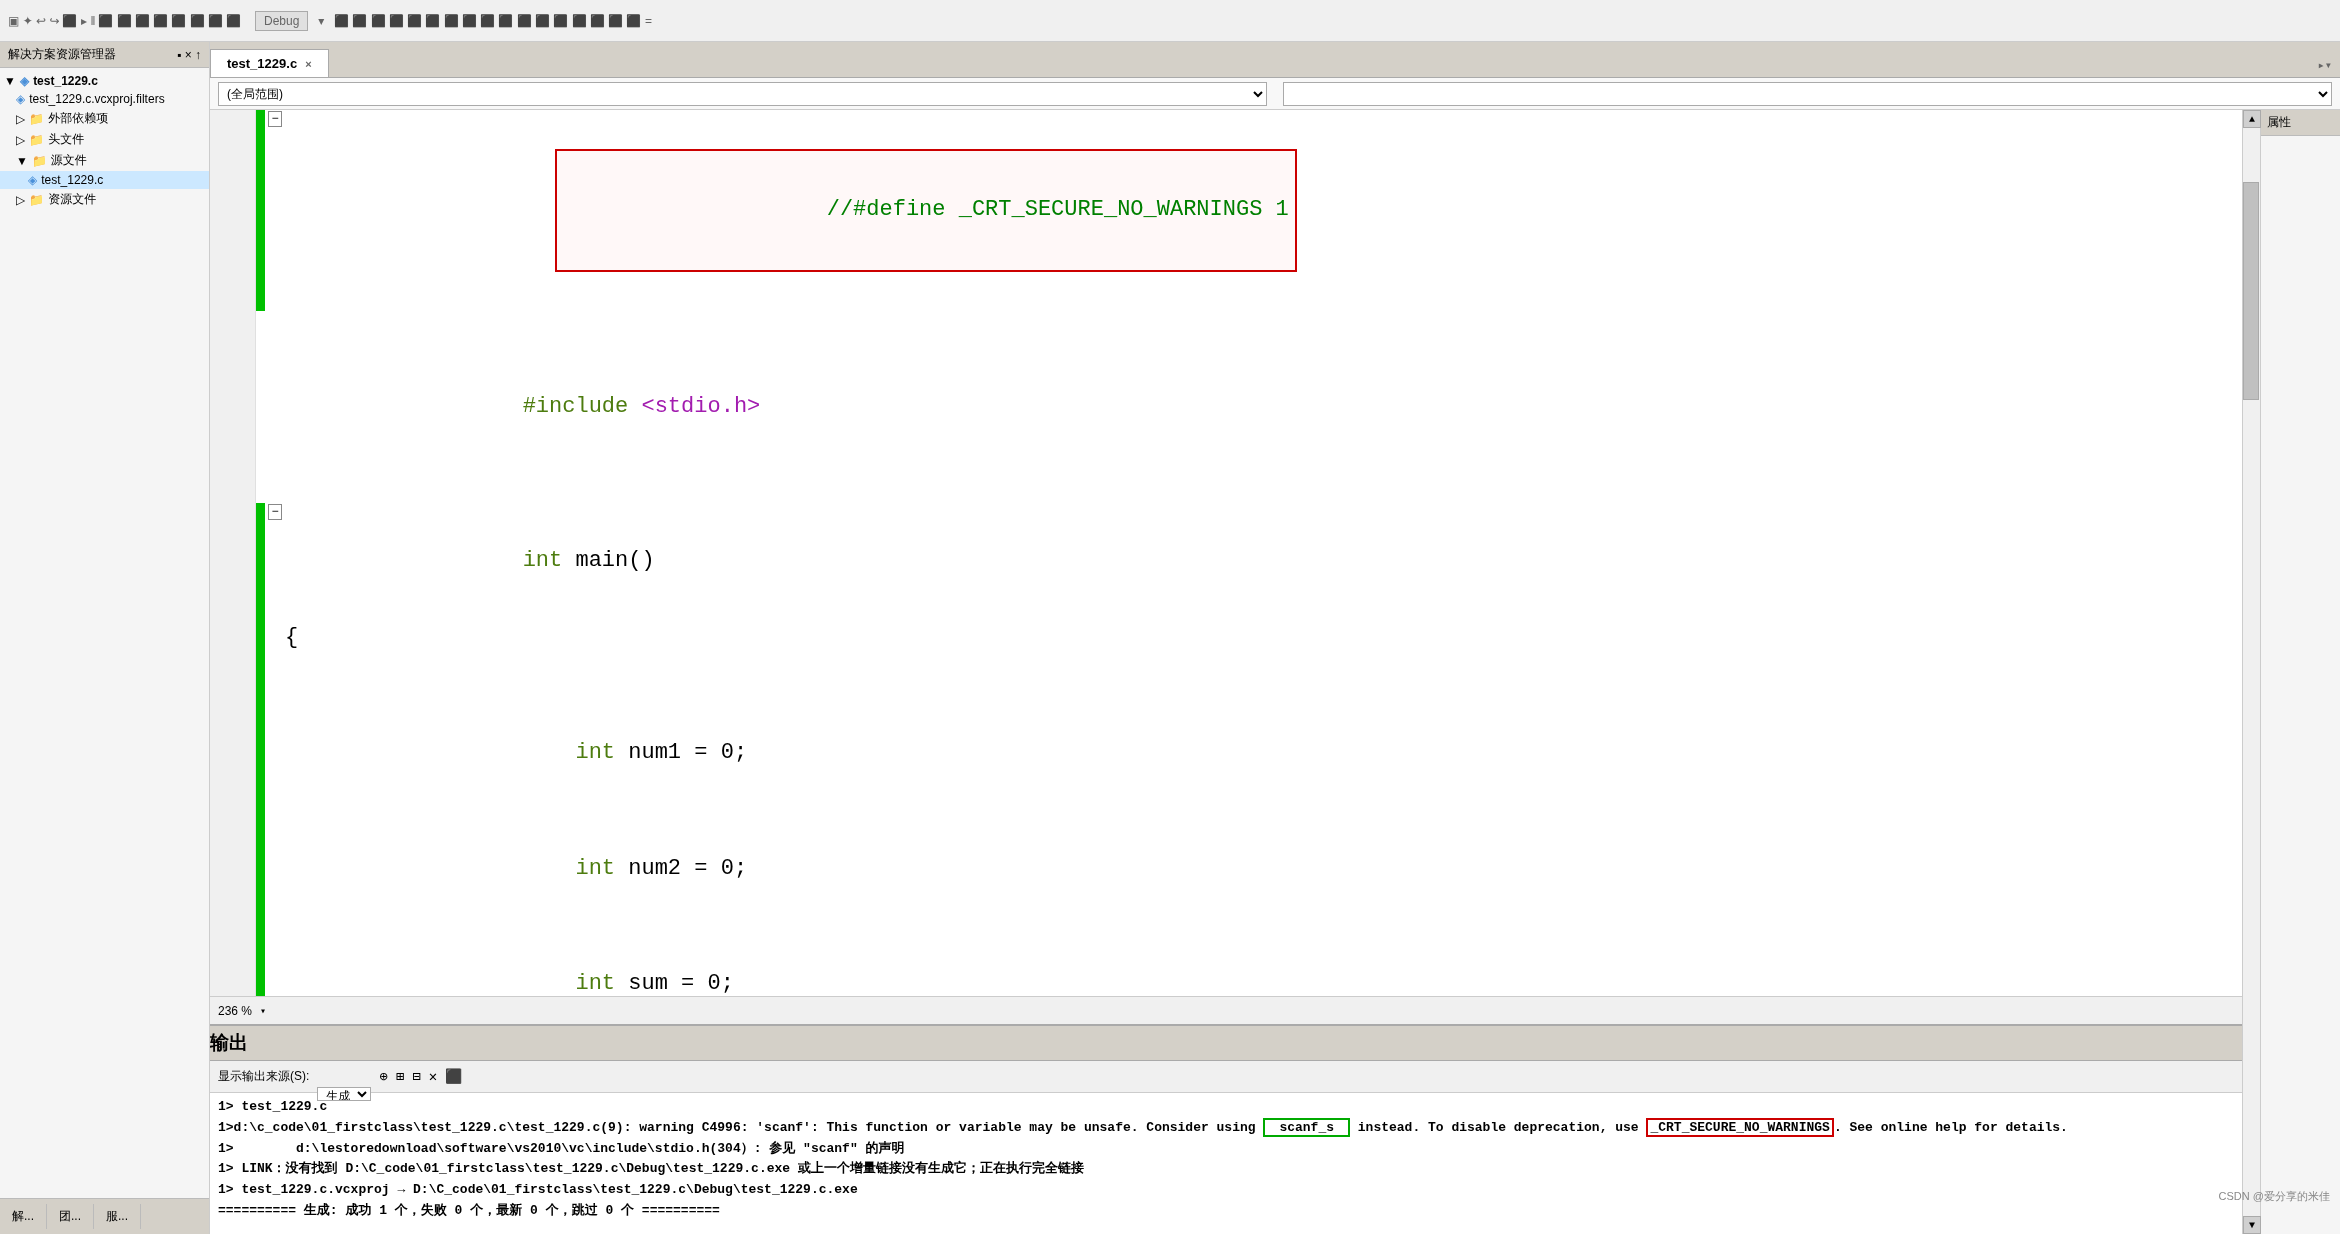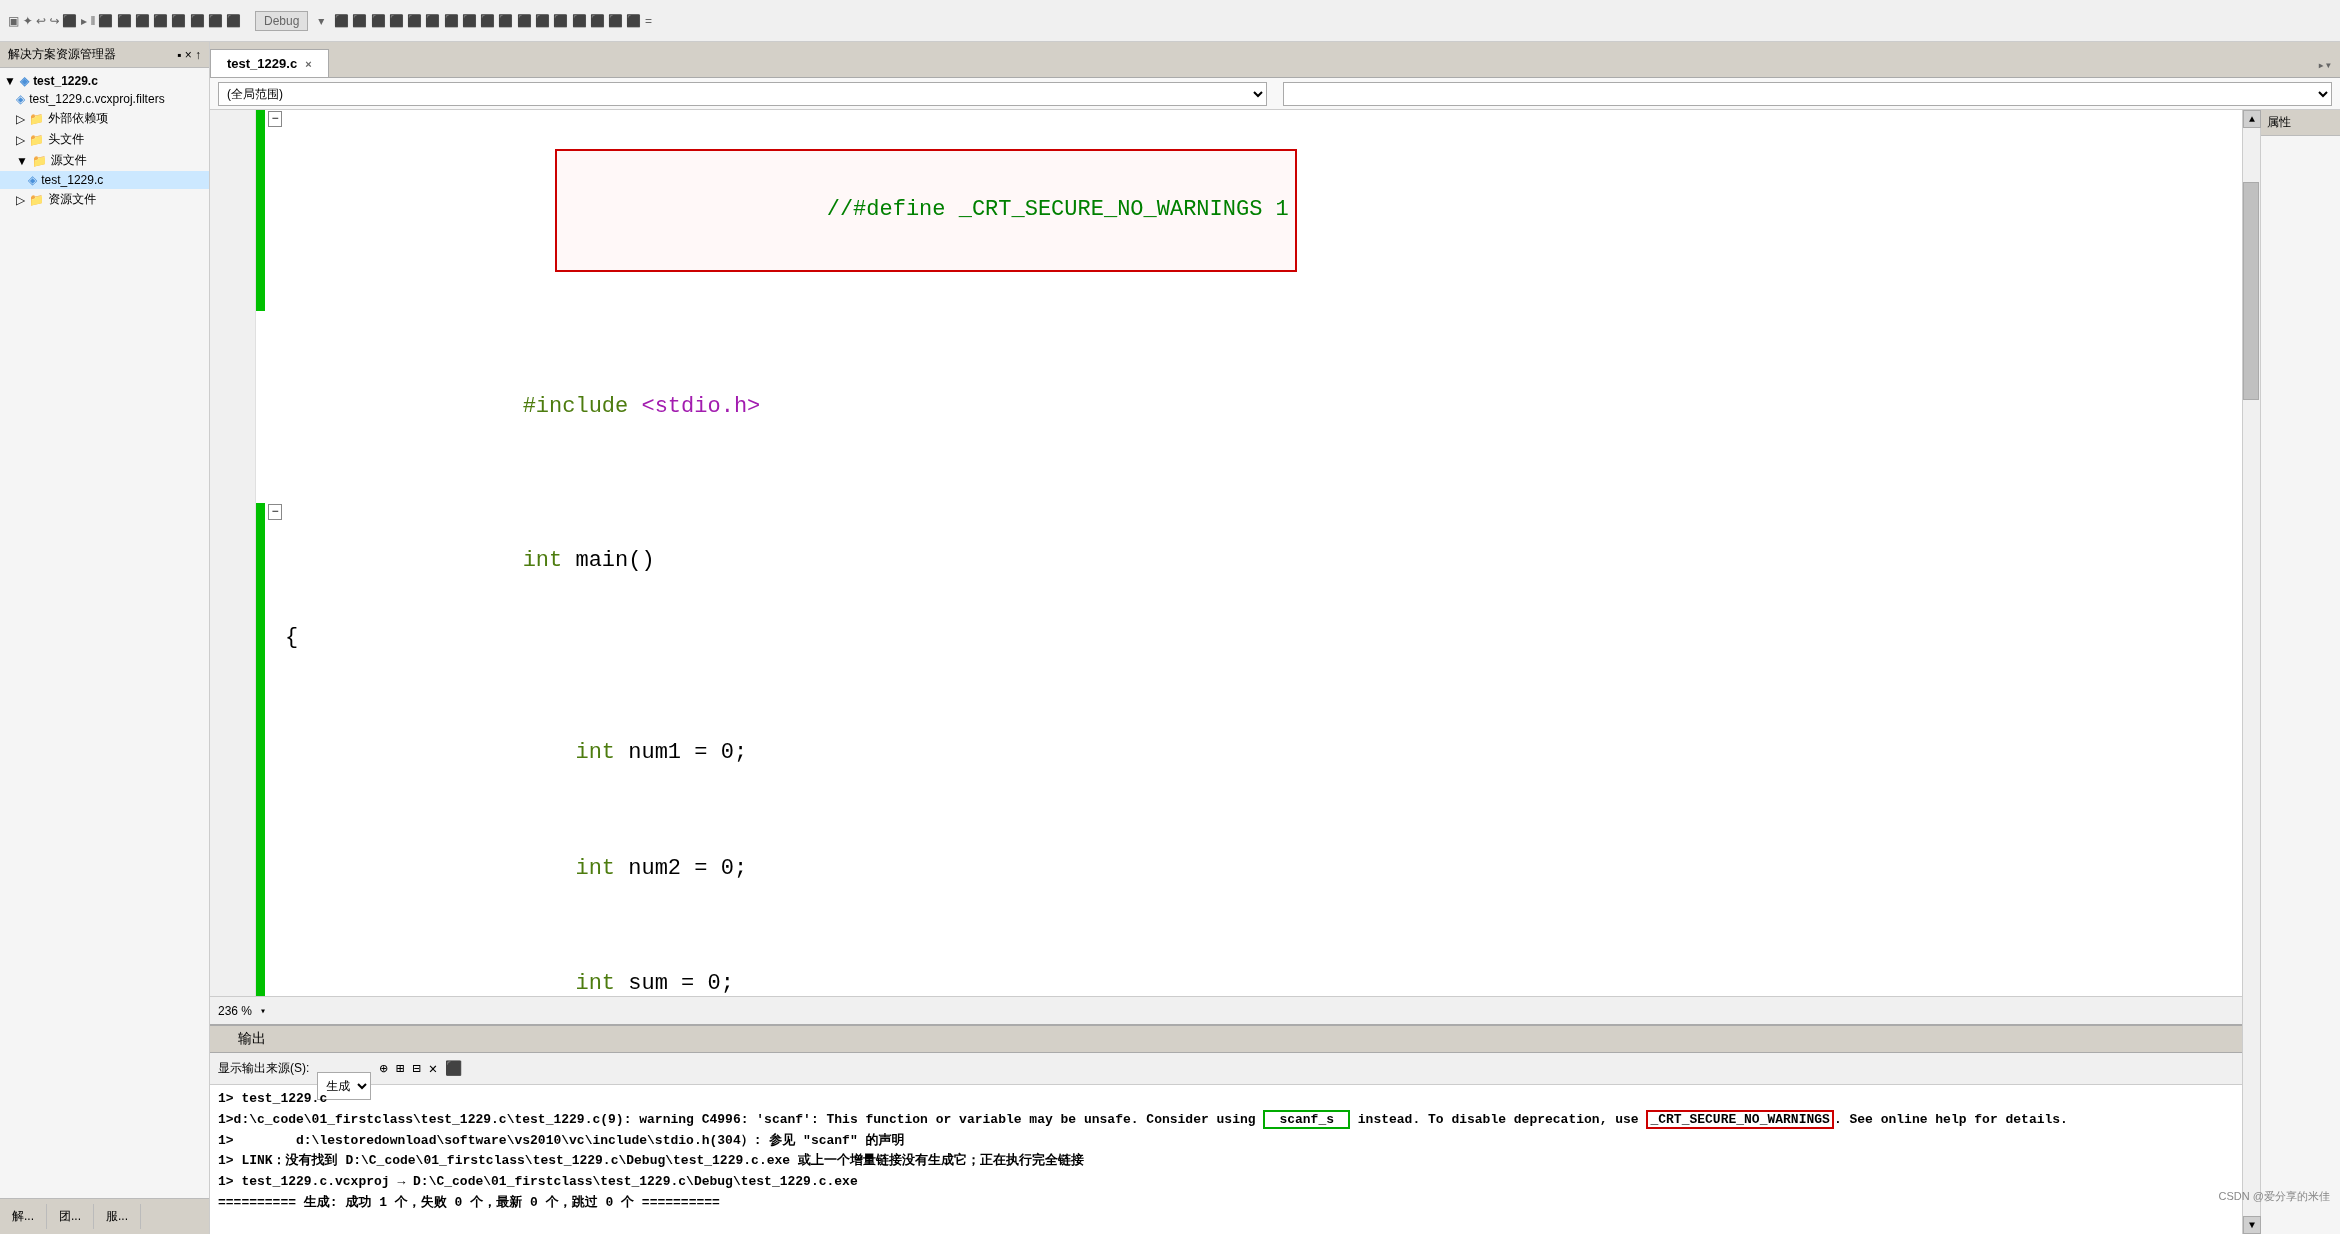--- a/index.html
+++ b/index.html
@@ -160,44 +160,44 @@
     .output-panel {
       height: 210px;
       background: #ffffff;
       border-top: 2px solid #aaa;
       display: flex;
       flex-direction: column;
     }
 
     .output-header {
       background: #d4d0c8;
-      padding: 4px 28px;
-      font-size: 14px;
-      font-family: 'Microsoft YaHei', sans-serif;
-      font-weight: normal;
+      padding: 4px 0;
+      font-size: 19px;
+      font-family: 'Microsoft YaHei', sans-serif;
+      font-weight: bold;
       border-bottom: 1px solid #aaa;
     }
 
     .output-toolbar {
       height: 32px;
       background: #f0f0f0;
       border-bottom: 1px solid #ccc;
       display: flex;
       align-items: center;
       padding: 0 8px;
       gap: 8px;
     }
 
     .output-source-label {
       font-size: 12px;
       font-family: 'Microsoft YaHei', sans-serif;
     }
 
     .output-source-select {
-      height: 28px;
+      height: 14px;
       border: 1px solid #aaa;
       background: white;
       font-size: 12px;
       font-family: 'Microsoft YaHei', sans-serif;
       padding: 0 4px;
       margin-top: 35px;
     }
 
     .output-content {
       flex: 1;

